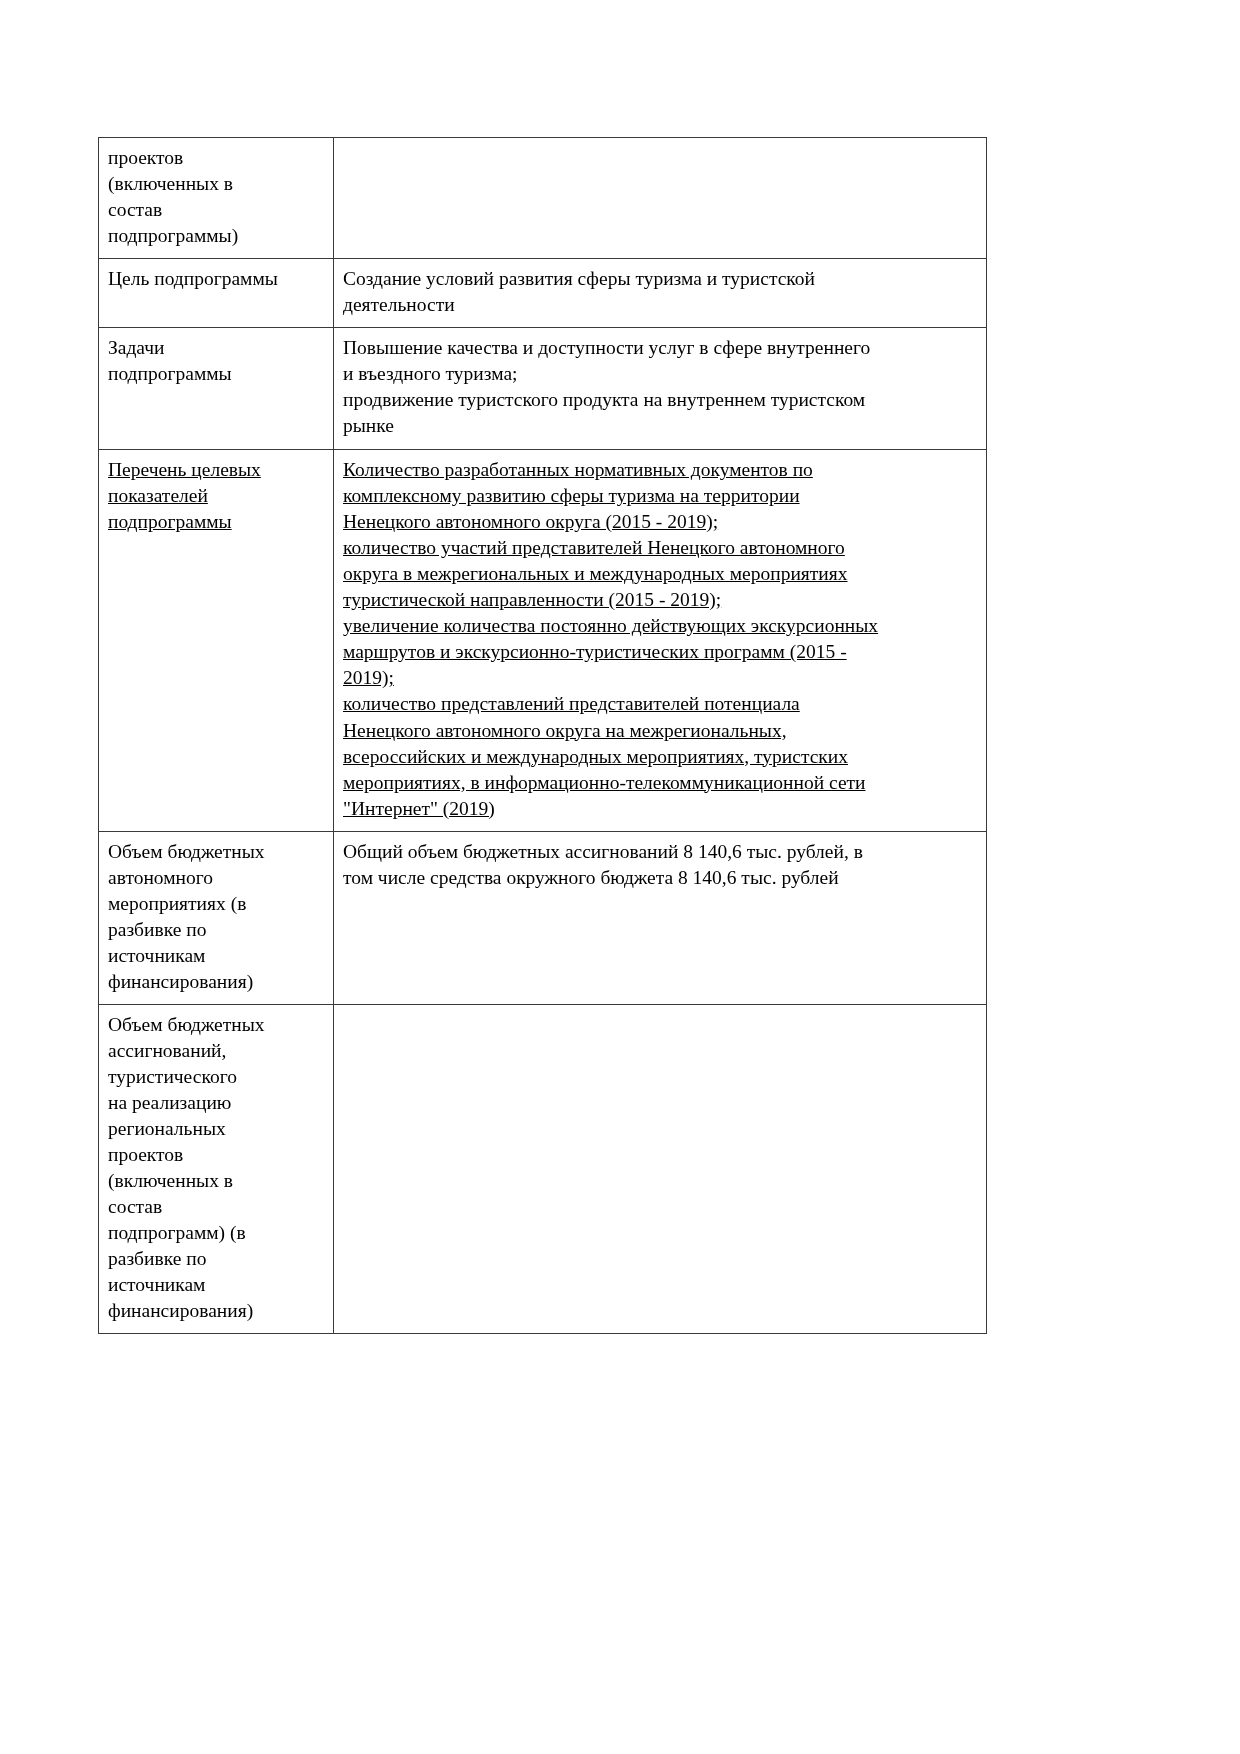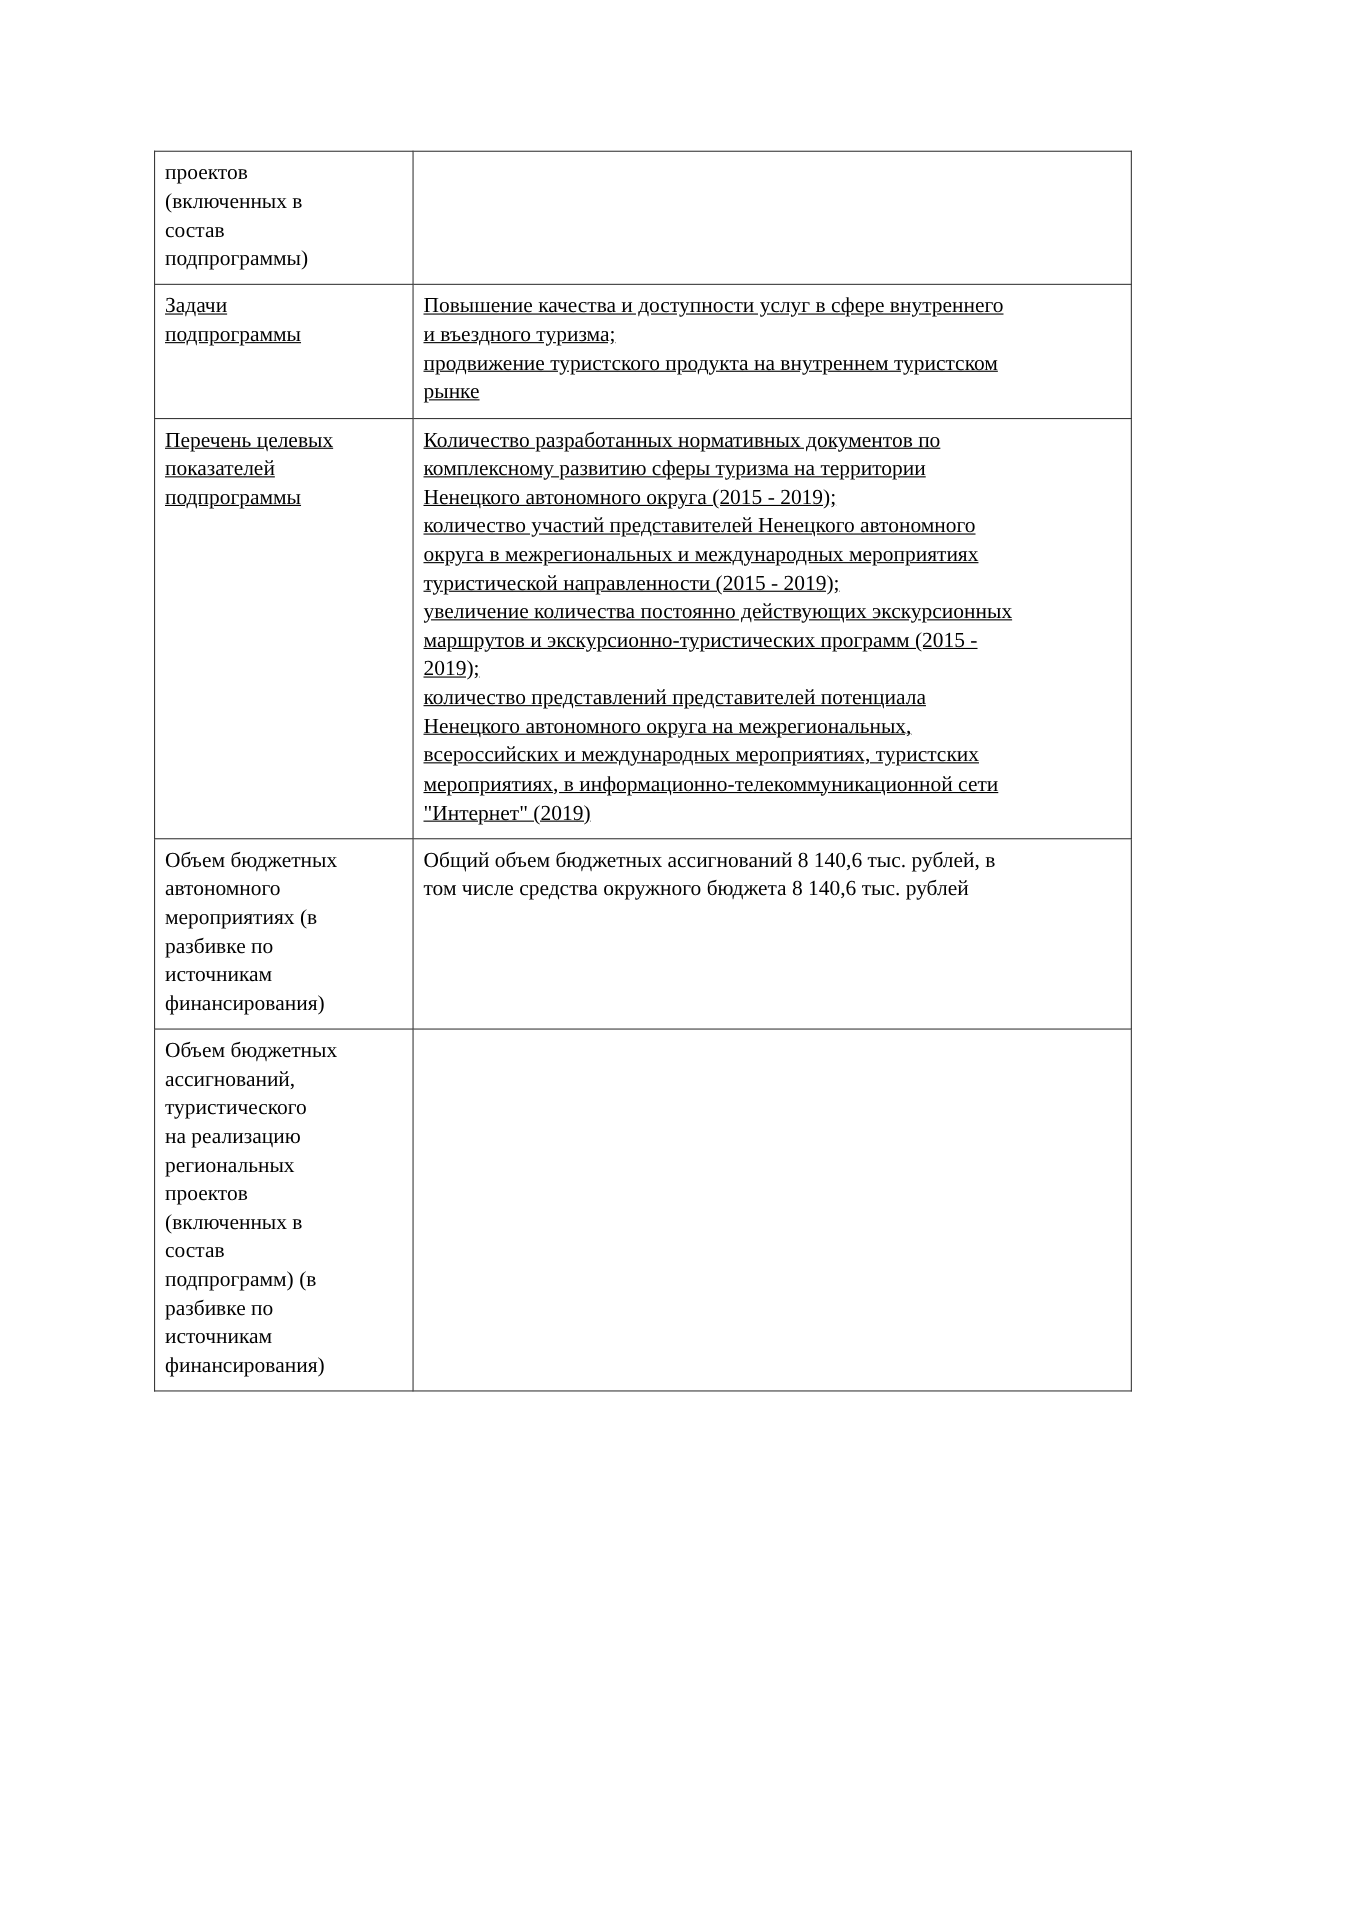--- a/index.html
+++ b/index.html
@@ -27,21 +27,20 @@
     position: absolute;
     left: 98px;
     top: 137px;
     width: 850px;
   }
 
   table.doc-table {
     width: 850px;
     border-collapse: collapse;
     table-layout: fixed;
-    margin-left: 42px;
   }
 
   table.doc-table td {
     border: 1px solid #3a3a3a;
     vertical-align: top;
     padding: 7px 9px 9px 9px;
     font-size: 19.5px;
     line-height: 1.335;
     background: #ffffff;
   }
@@ -55,21 +54,21 @@
   }
 
   .cell-line {
     display: block;
     white-space: pre-wrap;
   }
 
   
   tr.row-regional-projects-top td { height: 100px; }
   tr.row-goal td { height: 52px; }
-  tr.row-tasks td { height: 105px; text-decoration: underline; }
+  tr.row-tasks td { height: 105px; }
   tr.row-indicators td { height: 345px; text-decoration: underline; }
   tr.row-term td { height: 82px; }
   tr.row-budget td { height: 150px; }
   tr.row-regional-budget td { height: 300px; }
 
 </style>
 </head>
 <body>
 
 <div class="page">
@@ -80,20 +79,29 @@
         <tr class="row-regional-projects-top">
           <td class="label-cell">
             <span class="cell-line">проектов</span>
             <span class="cell-line">(включенных в</span>
             <span class="cell-line">состав</span>
             <span class="cell-line">подпрограммы)</span>
           </td>
           <td class="value-cell"></td>
         </tr>
 
+        <tr class="row-goal">
+          <td class="label-cell">
+            <span class="cell-line">Цель подпрограммы</span>
+          </td>
+          <td class="value-cell">
+            <span class="cell-line">Создание условий развития сферы туризма и туристской</span>
+            <span class="cell-line">деятельности</span>
+          </td>
+        </tr>
 
         <tr class="row-tasks">
           <td class="label-cell">
             <span class="cell-line">Задачи</span>
             <span class="cell-line">подпрограммы</span>
           </td>
           <td class="value-cell">
             <span class="cell-line">Повышение качества и доступности услуг в сфере внутреннего</span>
             <span class="cell-line">и въездного туризма;</span>
             <span class="cell-line">продвижение туристского продукта на внутреннем туристском</span>

